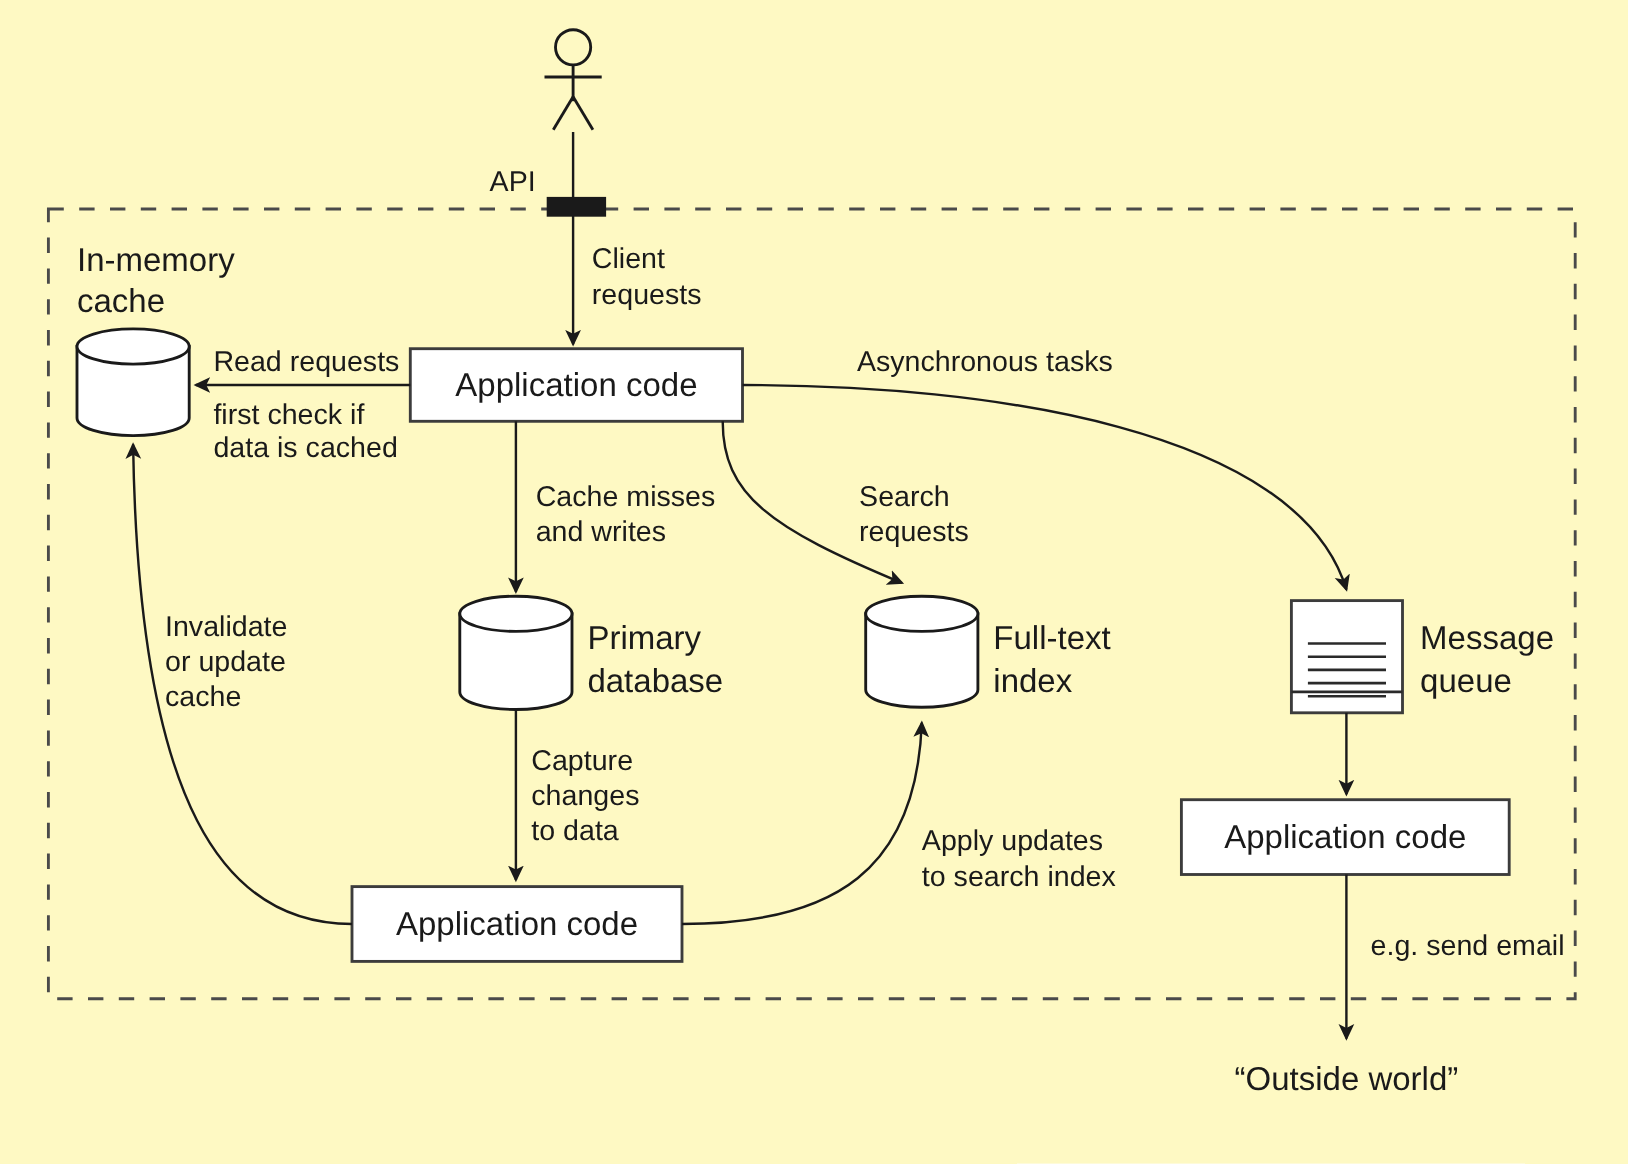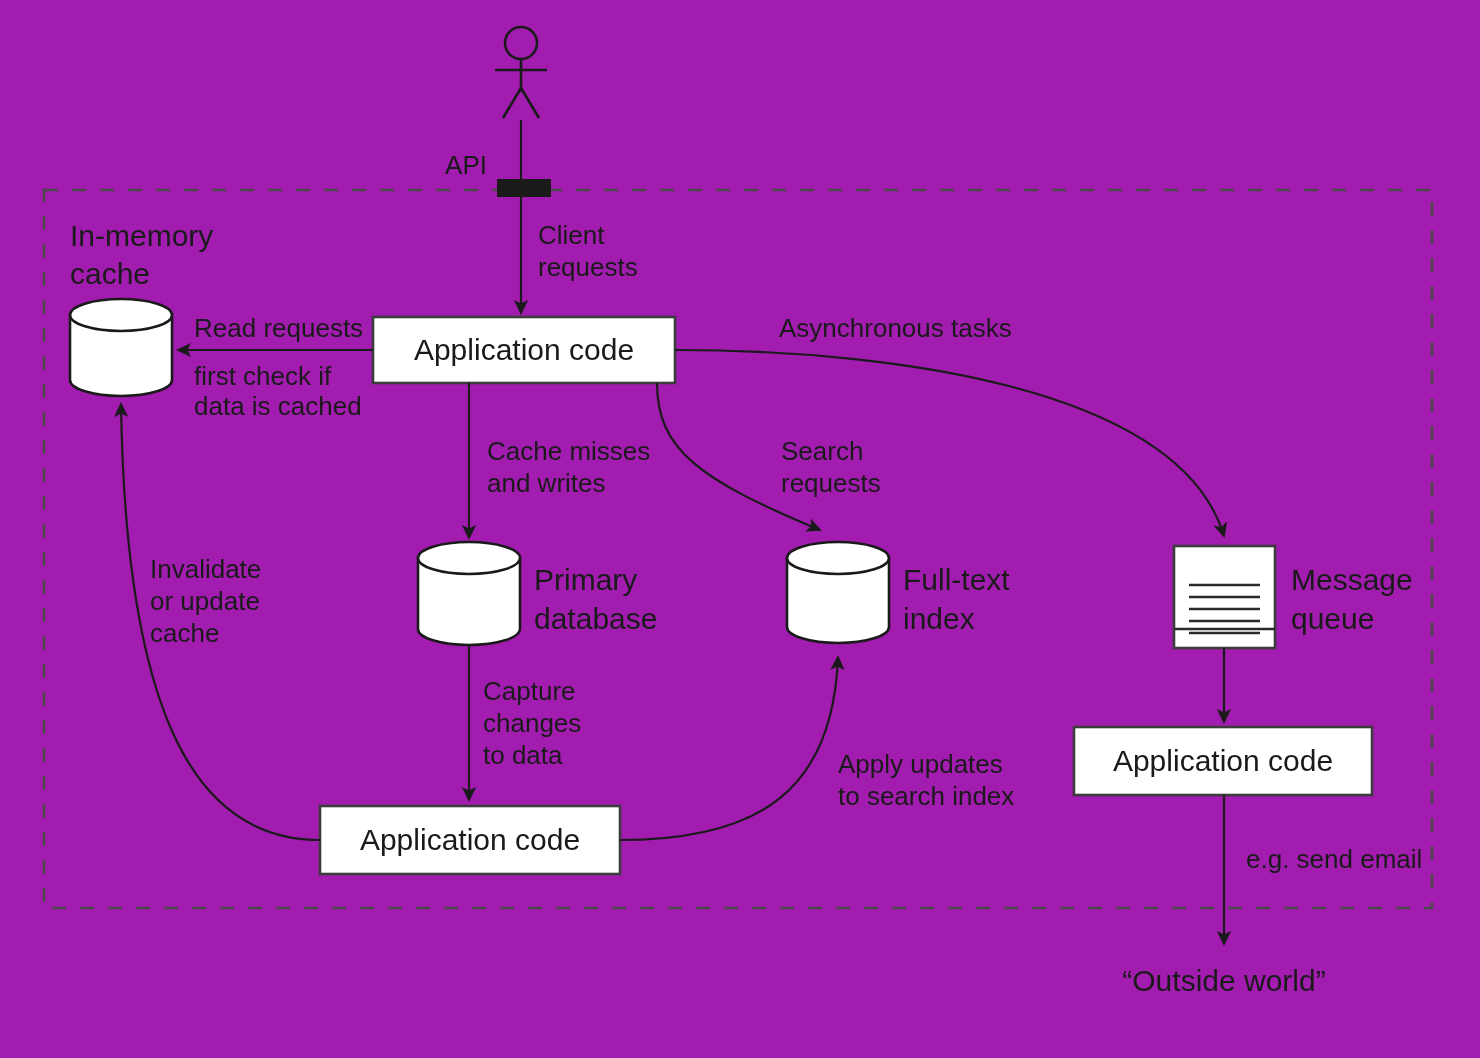--- a/index.html
+++ b/index.html
@@ -4,21 +4,21 @@
 <style>
   html, body {
     margin: 0;
     padding: 0;
     background: #ffffff;
   }
   #canvas {
     position: relative;
     width: 1480px;
     height: 1058px;
-    background: #a21caf;
+    background: #fef9c3;
     font-family: "Liberation Sans", sans-serif;
   }
   svg.diagram {
     position: absolute;
     top: 0;
     left: 0;
     width: 1480px;
     height: 1058px;
   }
   text {

